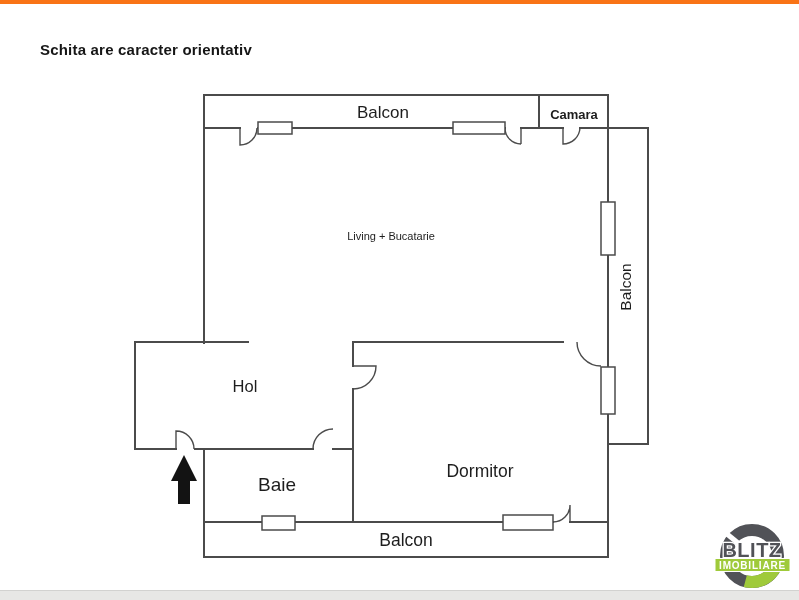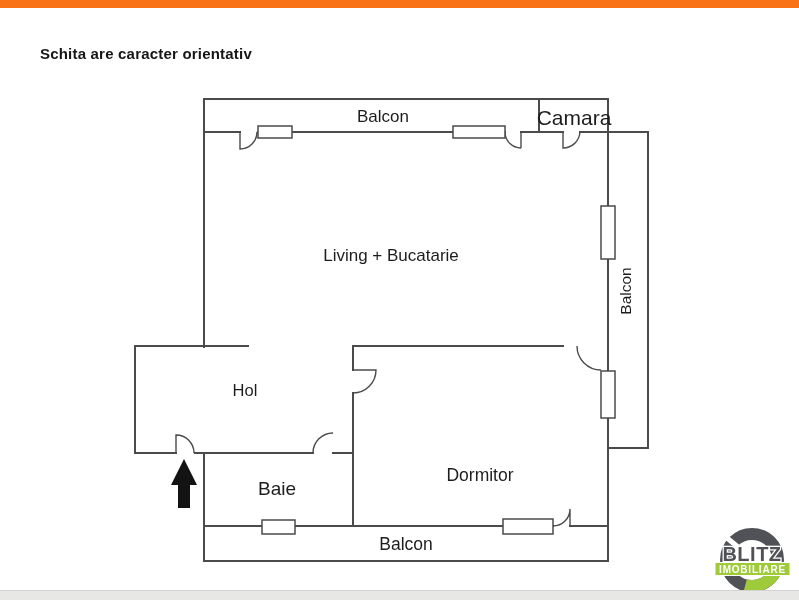--- a/index.html
+++ b/index.html
@@ -1,33 +1,33 @@
 <!DOCTYPE html>
 <html><head>
 <meta charset="utf-8">
 <style>
   html,body{margin:0;padding:0;background:#fff;}
   .screen{
     position:relative;width:799px;height:600px;background:#ffffff;
     font-family:"Liberation Sans",sans-serif;overflow:hidden;
-    border-top:8px solid #f97316;
+    border-top:4px solid #f97316;
     box-sizing:border-box;
   }
   .disclaimer{
     position:absolute;left:40px;top:37px;
     font-size:15px;font-weight:600;color:#161616;letter-spacing:.2px;
   }
   .plan-svg{position:absolute;left:0;top:0;}
   .room-label{
     position:absolute;transform:translate(-50%,-50%);
     white-space:nowrap;color:#1d1d1d;font-weight:400;
   }
   .lbl-balcon-top{left:383px;top:109px;font-size:17px;}
-  .lbl-camara{left:574px;top:110px;font-size:21px;}
-  .lbl-living{left:391px;top:248px;font-size:17px;}
+  .lbl-camara{left:574px;top:110px;font-size:13px;font-weight:bold;}
+  .lbl-living{left:391px;top:232px;font-size:11px;}
   .lbl-balcon-right{left:626px;top:283px;font-size:15.5px;transform:translate(-50%,-50%) rotate(-90deg);}
   .lbl-hol{left:237px;top:382px;font-size:16.5px;padding-left:16px;}
   .lbl-dormitor{left:480px;top:431px;font-size:17.5px;margin-top:36px;}
   .lbl-baie{left:277px;top:481px;font-size:19px;}
   .lbl-balcon-bottom{left:406px;top:536px;font-size:17.5px;}
   .bottom-bar{
     position:absolute;left:0;right:0;bottom:0;height:9px;
     background:#e7e7e5;border-top:1px solid #d2d2d0;
   }
   .brand-logo{position:absolute;left:705px;top:508px;width:92px;height:84px;}

